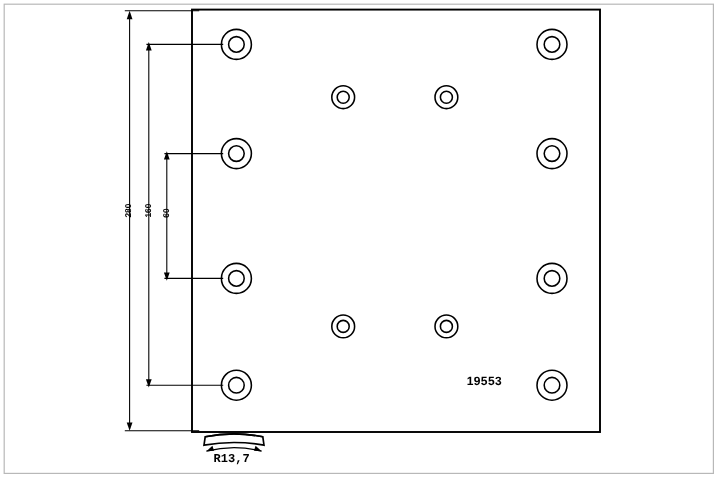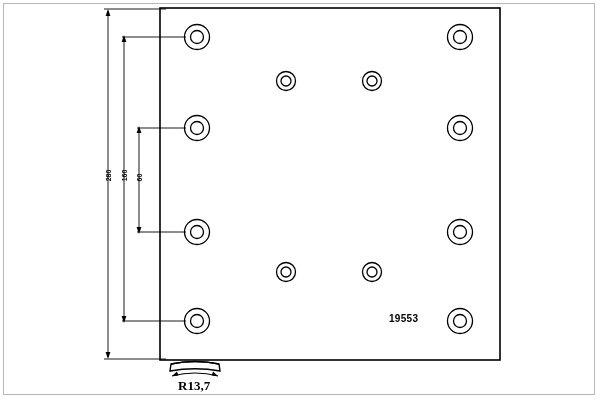--- a/index.html
+++ b/index.html
@@ -32,23 +32,23 @@
     position:absolute;
     font-family:"Liberation Sans", sans-serif;
     font-weight:bold;
     font-size:10px;
     color:#000;
     letter-spacing:0.3px;
     white-space:nowrap;
   }
   .thicklabel{
     position:absolute;
-    font-family:Liberation Serif, serif;
+    font-family:Liberation Mono, monospace;
     font-weight:bold;
-    font-size:13px;
+    font-size:10px;
     color:#000;
     white-space:nowrap;
   }
 </style>
 </head>
 <body>
 
 <div id="stage">
 
   <div id="page-border"></div>

